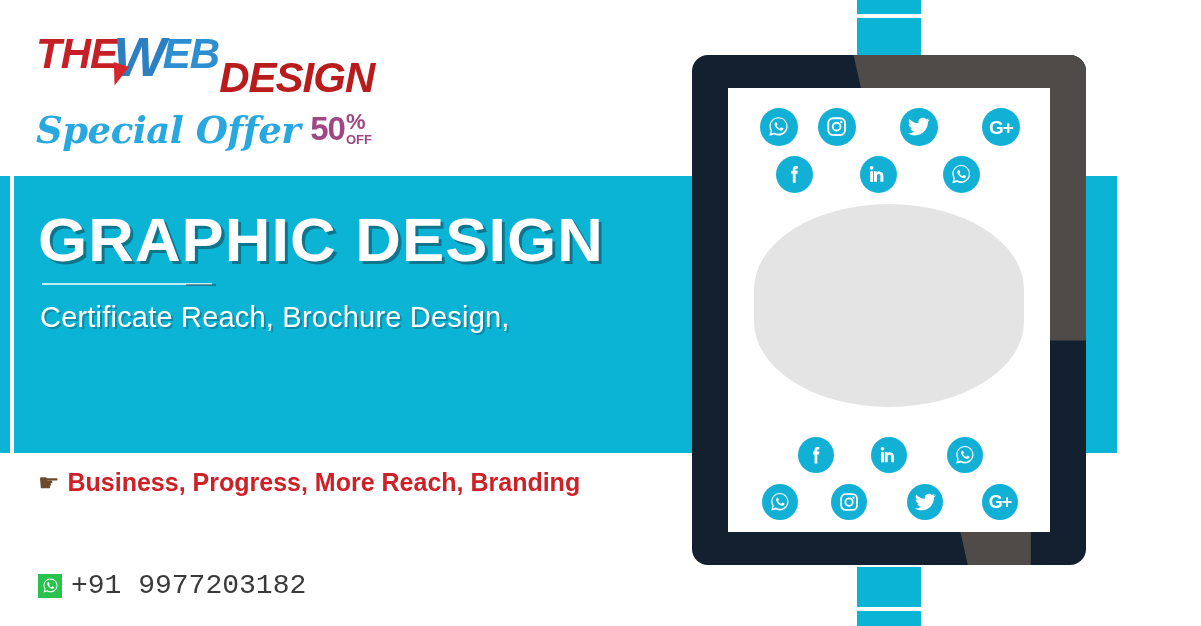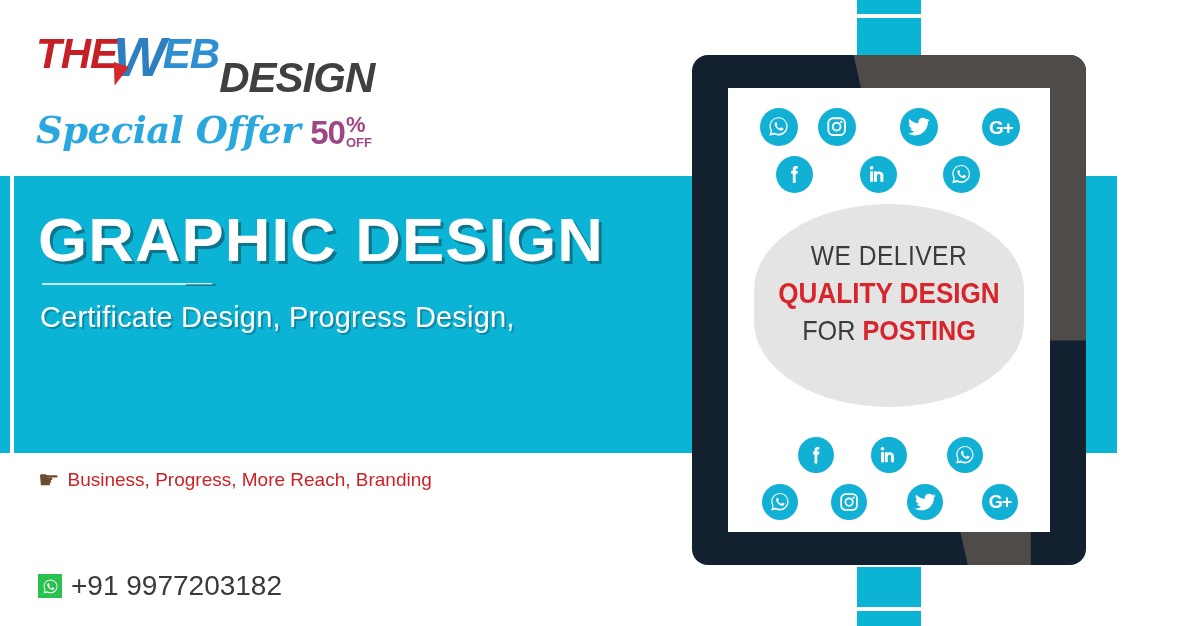--- a/index.html
+++ b/index.html
@@ -167,37 +167,37 @@
   }
   .logo .the  { color:#C62027; }
   .logo .webW {
     position:relative;
     color:#2E7FC0;
     font-size:56px;
     margin:0 -2px 0 -4px;
     top:2px;
   }
   .logo .eb   { color:#2E8FD0; }
-  .logo .dsn  { color:#404040;margin-top:48px; }
+  .logo .dsn  { color:#b91c1c;margin-top:48px; }
   .logo .cursor {
     position:absolute;
     left:74px; top:34px;
     width:0; height:0;
     border-left:8px solid transparent;
     border-right:8px solid transparent;
     border-top:22px solid #D3262D;
     transform:rotate(18deg);
   }
 
   
   .offer {
     position:absolute;
     left:36px; top:112px;
     display:flex;
-    align-items:flex-end;
+    align-items:flex-start;
   }
   .offer .script {
     font-family:"DejaVu Serif", serif;
     font-style:italic;
     font-weight:bold;
     font-size:37px;
     color:#29A8DF;
     letter-spacing:-.5px;
     line-height:1;
   }
@@ -282,22 +282,22 @@
     align-items:center;
   }
   .benefits .hand {
     font-size:24px;
     color:#6B4A2F;
     margin-right:8px;
     line-height:1;
   }
   .benefits .btext {
     font-family:"Liberation Sans", sans-serif;
-    font-size:19px;
-    font-weight:normal;
+    font-size:25px;
+    font-weight:bold;
     color:#CE2127;
     letter-spacing:0px;
     white-space:nowrap;
   }
 
   
   .phone {
     position:absolute;
     left:38px; top:570px;
     display:flex;
@@ -305,21 +305,21 @@
   }
   .phone .wa {
     width:24px; height:24px;
     background:#29C24E;
     display:flex;
     align-items:center;
     justify-content:center;
     margin-right:9px;
   }
   .phone .num {
-    font-family:Liberation Sans, sans-serif;
+    font-family:Liberation Mono, monospace;
     font-size:28px;
     color:#3A3A3A;
     letter-spacing:0px;
     white-space:nowrap;
   }
 </style>
 </head>
 <body>
 
 <div id="banner">
@@ -348,21 +348,21 @@
       <span class="pct">%</span>
       <span class="off">OFF</span>
     </span>
   </div>
 
   <div class="headline">GRAPHIC DESIGN</div>
   <div class="headline-rule"></div>
   <div class="headline-rule2"></div>
 
   <div class="services">
-    <div>Certificate Design, Progress Design,</div>
+    <div>Certificate Reach, Brochure Design,</div>
   </div>
 
   <div class="benefits">
     <span class="hand">☛</span>
     <span class="btext">Business, Progress, More Reach, Branding</span>
   </div>
 
   <div class="phone">
     <span class="wa">
       <svg width="17" height="17" viewBox="0 0 24 24" aria-hidden="true">
@@ -371,27 +371,20 @@
     </span>
     <span class="num">+91 9977203182</span>
   </div>
 
   <div class="tablet">
     <div class="tablet-sheen"></div>
     <div class="tablet-screen"></div>
   </div>
 
   <div class="blob"></div>
-  <div class="msg">
-    <div class="l1">WE DELIVER</div>
-    <div class="l2">QUALITY DESIGN</div>
-    <div class="l3">
-      <span>FOR </span><b>POSTING</b>
-    </div>
-  </div>
 
   <div id="social-layer">
       <div class="icon-circle" title="WhatsApp" style="left: 760px; top: 108px; width: 38px; height: 38px; background: rgb(18, 176, 212);">
         <svg width="25.080000000000002" height="25.080000000000002" viewBox="0 0 24 24" aria-hidden="true">
       <path fill="#fff" d="M12 3c-4.8 0-8.7 3.9-8.7 8.7 0 1.6.4 3.1 1.2 4.4L3.2 20.8l4.9-1.2c1.2.6 2.5 1 3.9 1 4.8 0 8.7-3.9 8.7-8.7S16.8 3 12 3zm0 15.9c-1.3 0-2.6-.4-3.7-1l-.3-.2-2.9.7.7-2.8-.2-.3c-.7-1.2-1.1-2.5-1.1-3.9C4.5 7.4 7.9 4 12 4s7.5 3.4 7.5 7.5S16.1 18.9 12 18.9zm4.2-5.4c-.2-.1-1.3-.6-1.5-.7-.2-.1-.4-.1-.5.1-.2.2-.5.7-.7.9-.1.1-.2.1-.4.1-.7-.3-1.4-.7-1.9-1.3-.4-.4-.7-.9-.9-1.4-.1-.2 0-.3.1-.4.1-.1.3-.4.5-.6.1-.1.1-.3 0-.4-.1-.2-.5-1.2-.7-1.6-.1-.3-.3-.3-.4-.3h-.4c-.2 0-.4.1-.5.3-.4.4-.7 1-.7 1.6 0 1.1.6 2.2.9 2.5.1.2 1.6 2.4 3.8 3.3.5.2 1 .3 1.5.3.4 0 .8 0 1.1-.2.4-.2.8-.6 1-1 .1-.3.2-.6.2-.9 0-.1-.1-.2-.1-.2z"></path>
     </svg>
       </div>
       <div class="icon-circle" title="Instagram" style="left: 818px; top: 108px; width: 38px; height: 38px; background: rgb(18, 176, 212);">
         <svg width="21.28" height="21.28" viewBox="0 0 24 24" aria-hidden="true">
       <rect x="2.6" y="2.6" width="18.8" height="18.8" rx="5.2" ry="5.2" fill="none" stroke="#fff" stroke-width="2.1"></rect>

